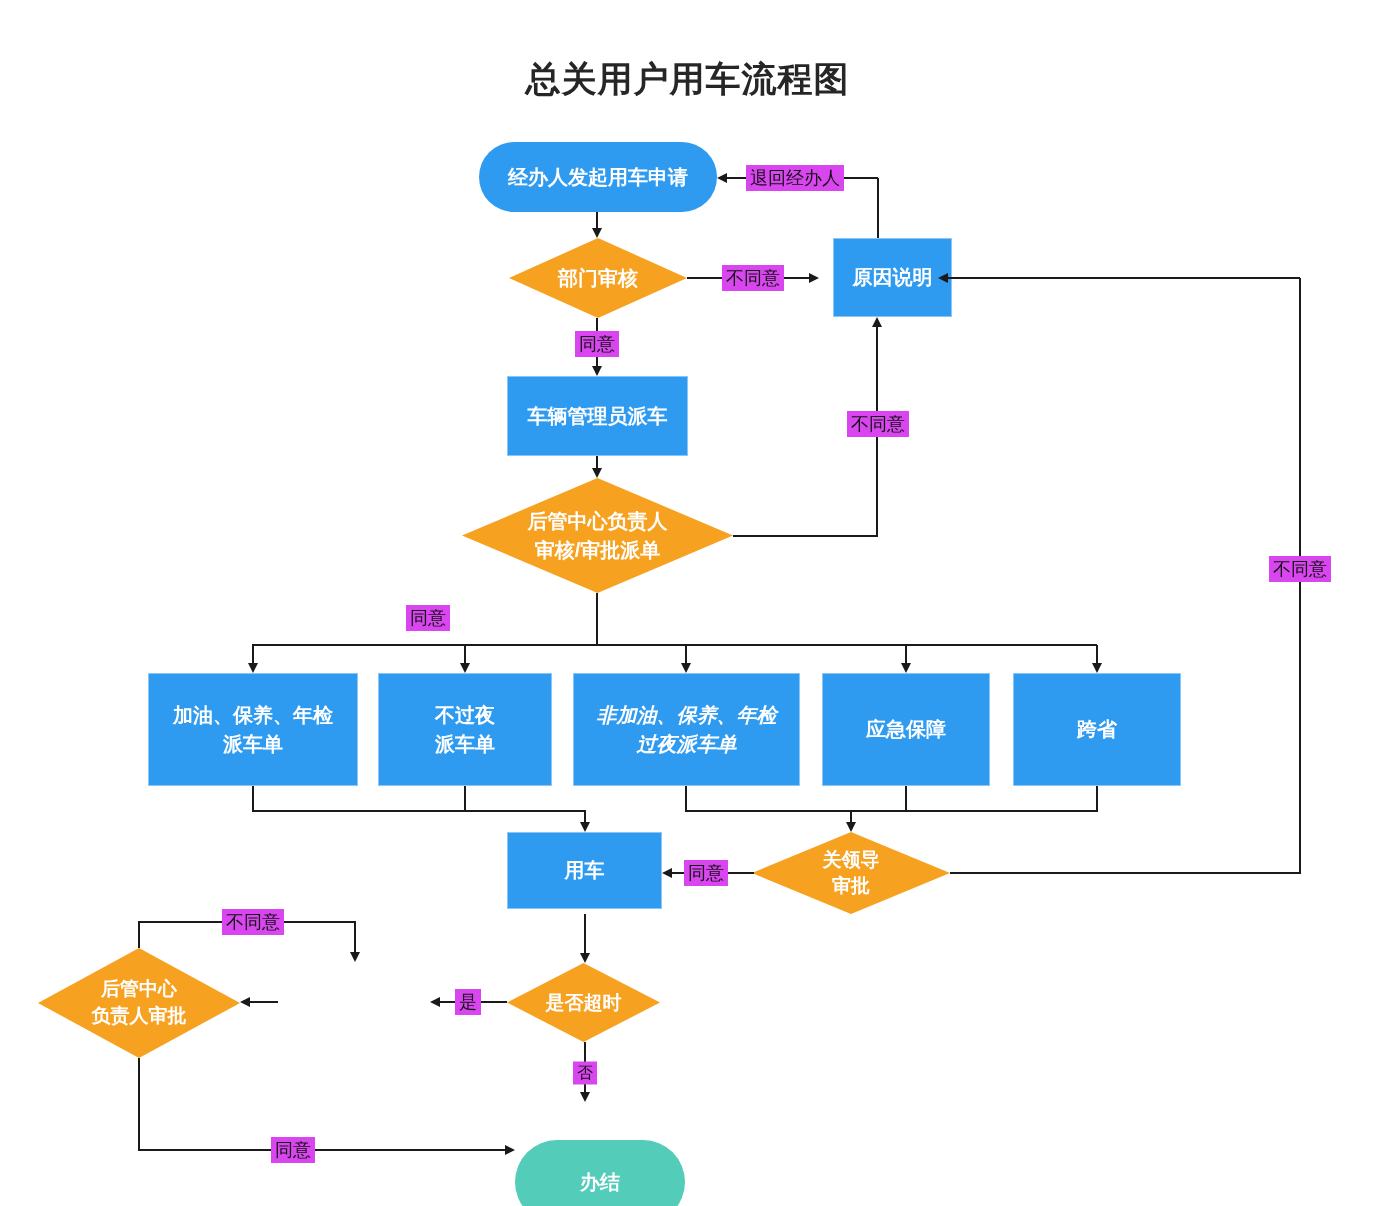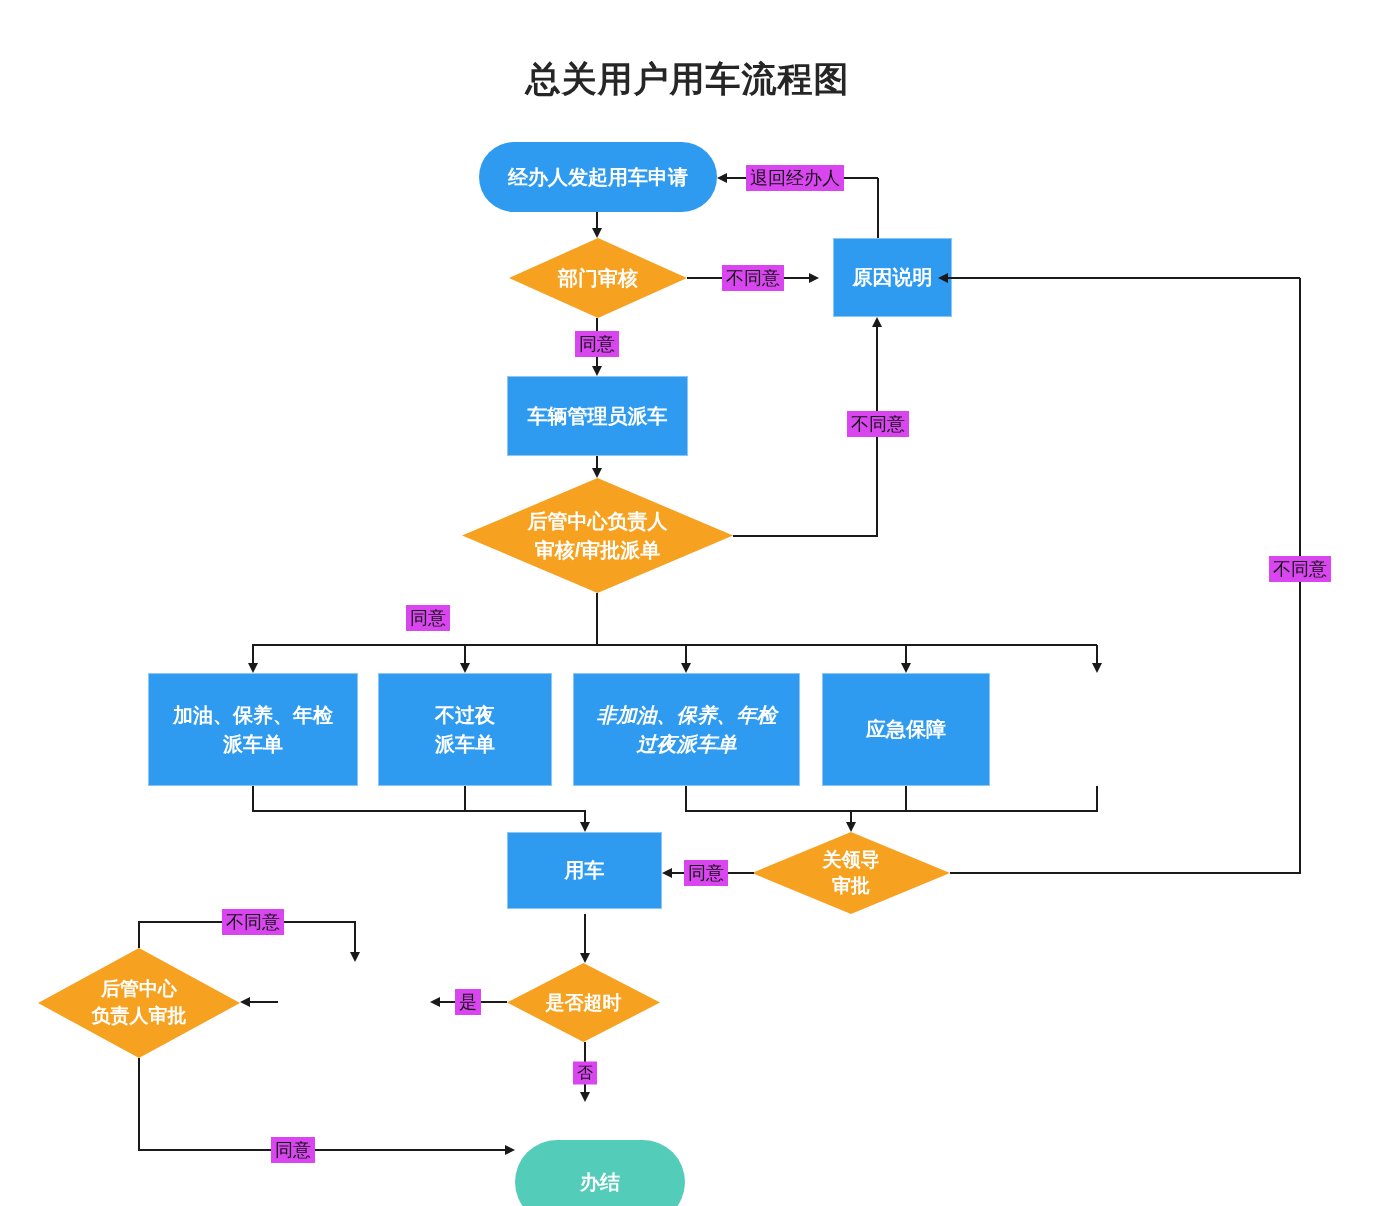--- a/index.html
+++ b/index.html
@@ -51,20 +51,21 @@
 派车单</div>
 
   <div class="node rect" style="left:378px;top:673px;width:174px;height:113px;">不过夜
 派车单</div>
 
   <div class="node rect" style="left:573px;top:673px;width:227px;height:113px;font-style:italic;">非加油、保养、年检
 过夜派车单</div>
 
   <div class="node rect" style="left:822px;top:673px;width:168px;height:113px;">应急保障</div>
 
+  <div class="node rect" style="left:1013px;top:673px;width:168px;height:113px;">跨省</div>
 
   <div class="node rect" style="left:507px;top:832px;width:155px;height:77px;">用车</div>
 
   <div class="node diamond" style="left:752px;top:832px;width:198px;height:82px;font-size:19px;line-height:1.35;">关领导
 审批</div>
 
   <div class="node diamond" style="left:507px;top:963px;width:153px;height:79px;font-size:19px;">是否超时</div>
 
 
   <div class="node diamond" style="left:38px;top:948px;width:202px;height:110px;font-size:19px;line-height:1.4;">后管中心

